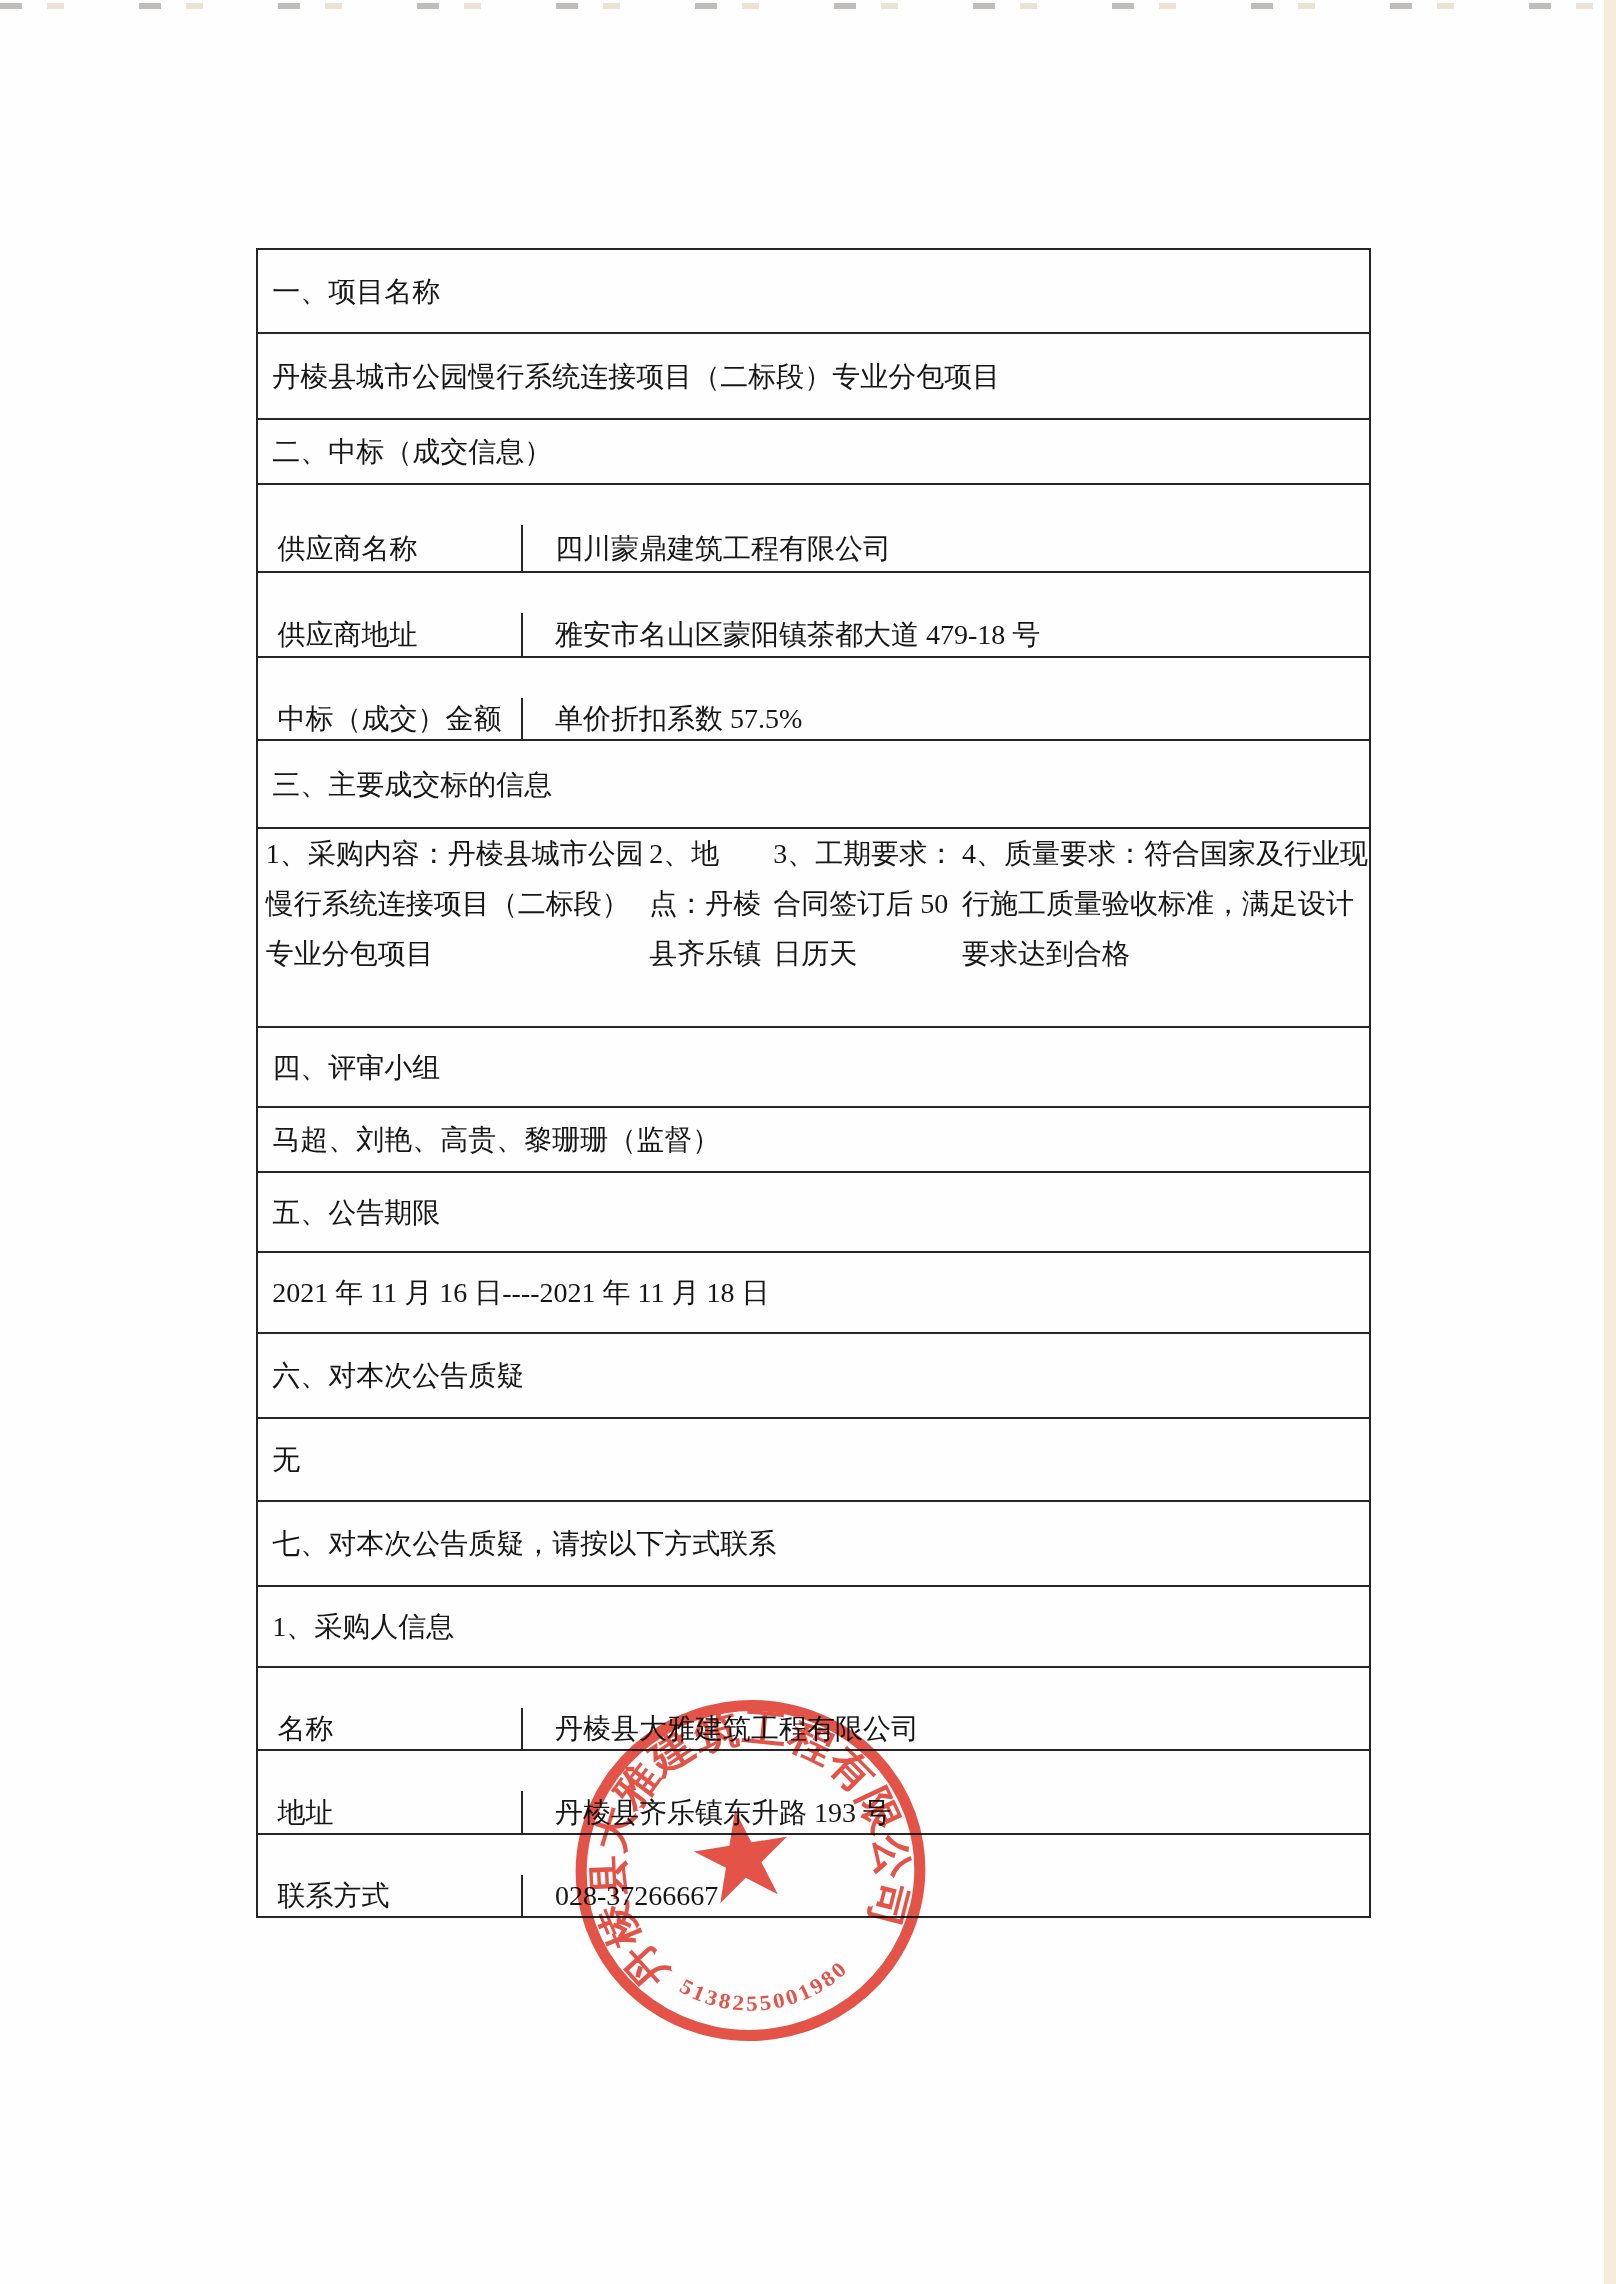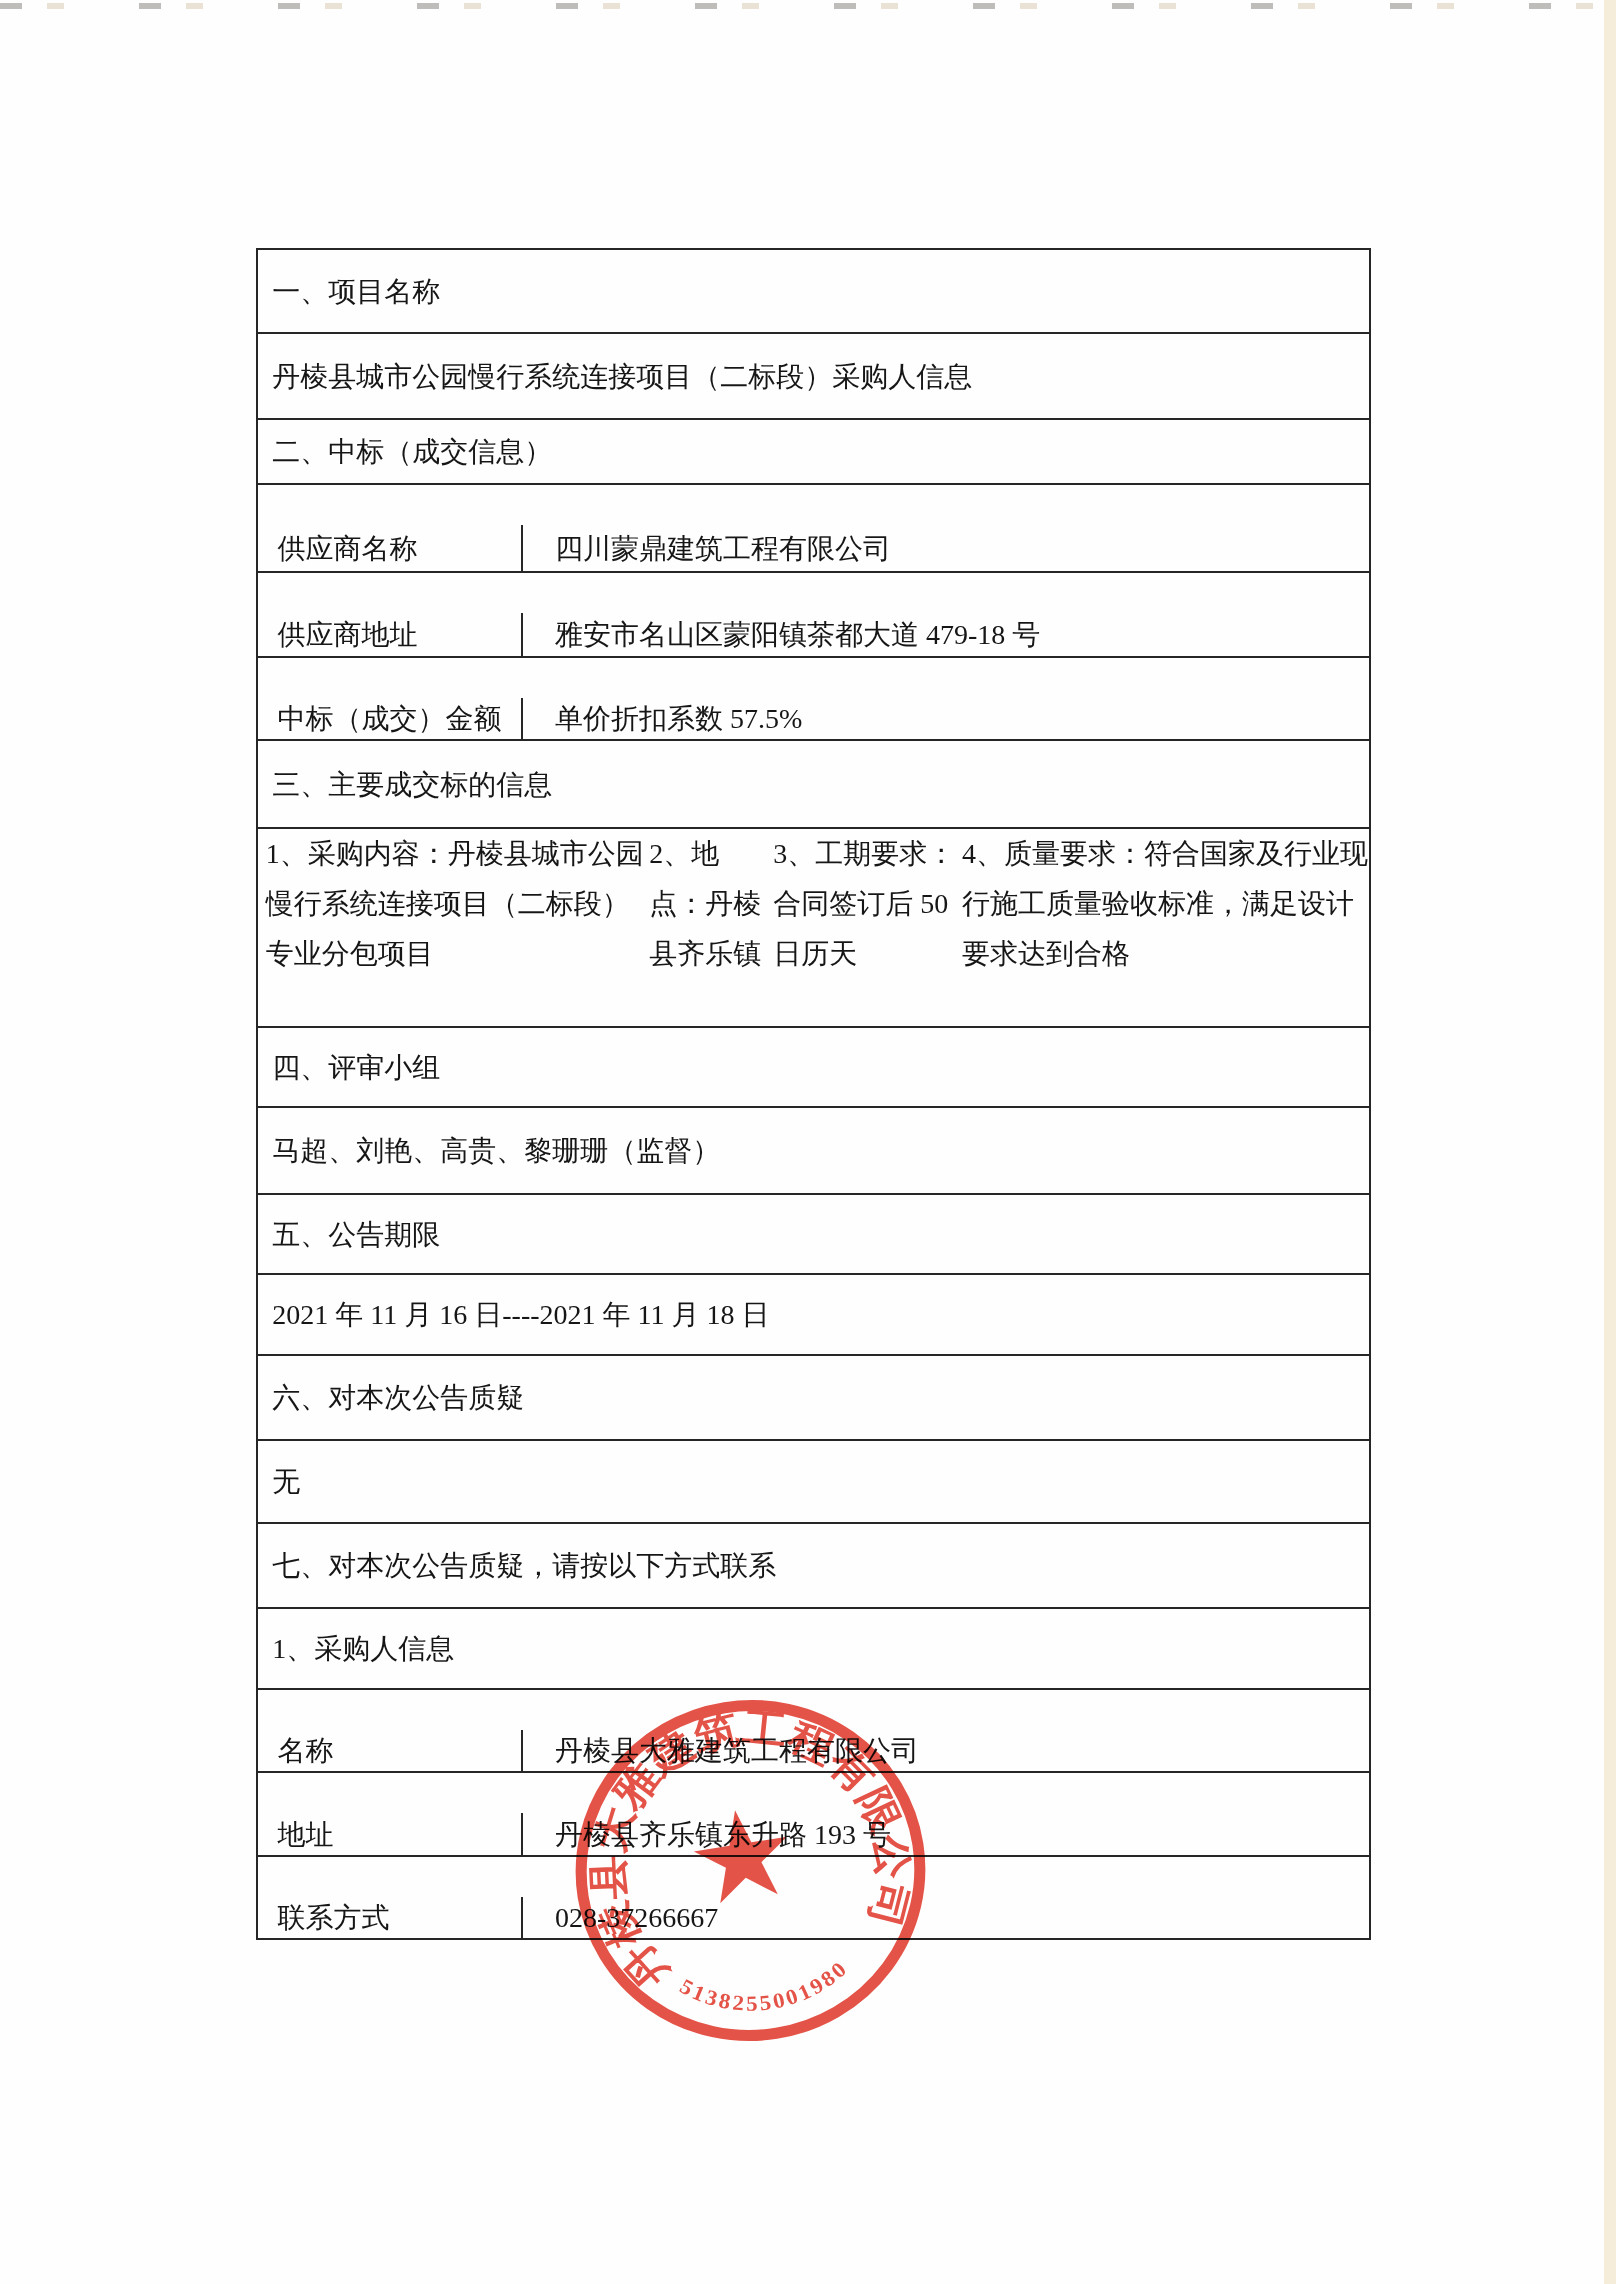--- a/index.html
+++ b/index.html
@@ -64,21 +64,21 @@
   <div class="scan-noise-top"></div>
   <div class="scan-edge-right"></div>
 
   <div class="doc-table">
 
     <div class="row section" style="height:84px">
       <span class="txt">一、项目名称</span>
     </div>
 
     <div class="row plain" style="height:86px">
-      <span class="txt">丹棱县城市公园慢行系统连接项目（二标段）采购人信息</span>
+      <span class="txt">丹棱县城市公园慢行系统连接项目（二标段）专业分包项目</span>
     </div>
 
     <div class="row section" style="height:65px">
       <span class="txt">二、中标（成交信息）</span>
     </div>
 
     <div class="row kv" style="height:88px">
       <div class="cell label">
           <span>供应商名称</span>
         </div>
@@ -113,21 +113,21 @@
       <div class="line">1、采购内容：丹棱县城市公园慢行系统连接项目（二标段）专业分包项目</div>
       <div class="line">2、地点：丹棱县齐乐镇</div>
       <div class="line">3、工期要求：合同签订后 50 日历天</div>
       <div class="line">4、质量要求：符合国家及行业现行施工质量验收标准，满足设计要求达到合格</div>
     </div>
 
     <div class="row section" style="height:80px">
       <span class="txt">四、评审小组</span>
     </div>
 
-    <div class="row plain" style="height:87px">
+    <div class="row plain" style="height:65px">
       <span class="txt">马超、刘艳、高贵、黎珊珊（监督）</span>
     </div>
 
     <div class="row section" style="height:80px">
       <span class="txt">五、公告期限</span>
     </div>
 
     <div class="row plain" style="height:81px">
       <span class="txt">2021 年 11 月 16 日----2021 年 11 月 18 日</span>
     </div>

